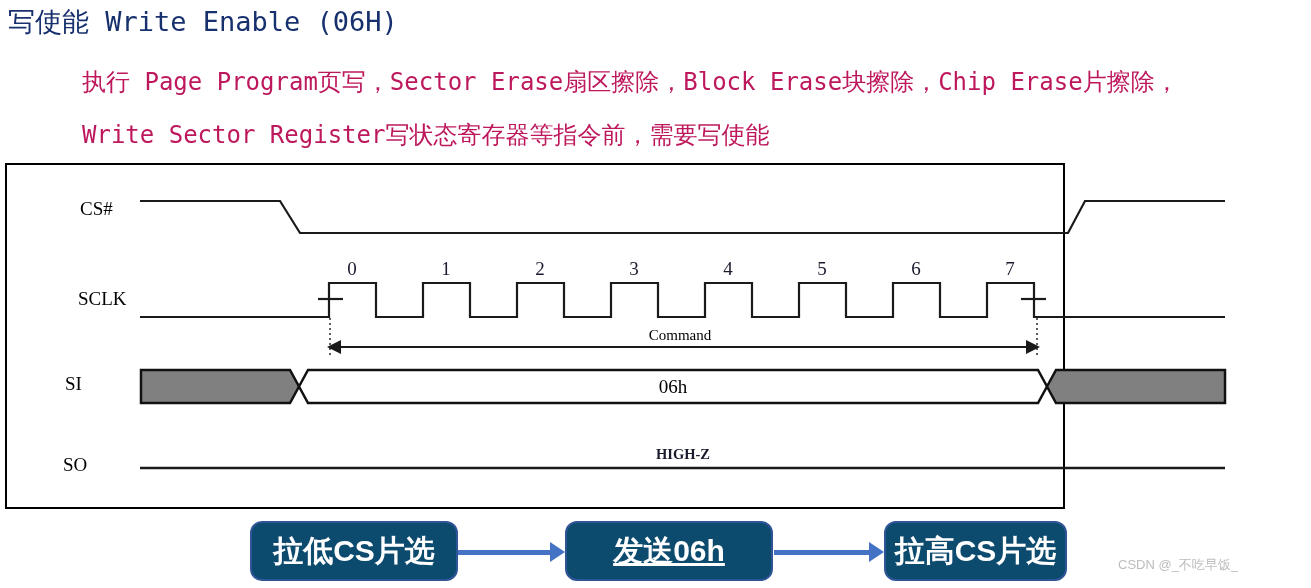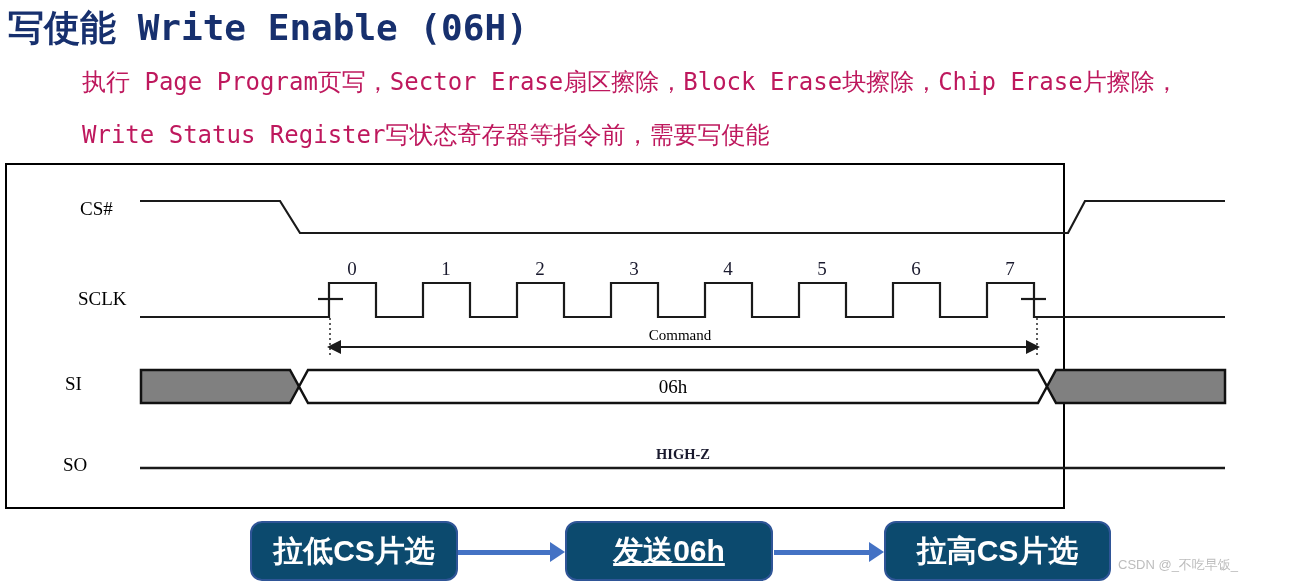--- a/index.html
+++ b/index.html
@@ -2,21 +2,21 @@
 <html><head>
 <meta charset="utf-8">
 <style>
   * { margin: 0; padding: 0; box-sizing: border-box; }
   html, body { width: 1311px; height: 588px; background: #ffffff; overflow: hidden; }
   body { position: relative; font-family: "Liberation Sans", sans-serif; }
 
   .page-title {
     position: absolute; left: 8px; top: 4px;
     font-family: "DejaVu Sans Mono", monospace;
-    font-size: 36px; font-weight: bold; color: #17306e;
+    font-size: 27px; font-weight: normal; color: #17306e;
     letter-spacing: 0px; white-space: nowrap;
   }
   .para-line {
     position: absolute; left: 82px;
     font-family: "DejaVu Sans Mono", monospace;
     font-size: 24px; color: #be185d; white-space: nowrap;
   }
   .para-line.l1 { top: 66px; }
   .para-line.l2 { top: 119px; }
 
@@ -42,21 +42,21 @@
 
   .flow-step {
     position: absolute; top: 521px; height: 60px;
     background: #0c4a6e; border: 2.5px solid #2f5597; border-radius: 12px;
     display: flex; align-items: center; justify-content: center;
     color: #ffffff; font-size: 30px; font-weight: bold;
     font-family: "Liberation Sans", sans-serif; white-space: nowrap;
   }
   .flow-step.s1 { left: 250px; width: 208px; }
   .flow-step.s2 { left: 565px; width: 208px; text-decoration: underline; }
-  .flow-step.s3 { left: 884px; width: 227px; }
+  .flow-step.s3 { left: 884px; width: 183px; }
 
   .flow-arrow { position: absolute; top: 542px; height: 20px; }
   .flow-arrow .shaft { position: absolute; left: 0; top: 7.5px; height: 5px; background: #4472c4; }
   .flow-arrow .head {
     position: absolute; right: 0; top: 0; width: 0; height: 0;
     border-left: 15px solid #4472c4;
     border-top: 10px solid transparent;
     border-bottom: 10px solid transparent;
   }
   .flow-arrow.a1 { left: 458px; width: 107px; }
@@ -68,21 +68,21 @@
     position: absolute; left: 1118px; top: 556px;
     font-size: 13px; color: #bdbdbd;
     font-family: "Liberation Sans", sans-serif; white-space: nowrap;
   }
 </style>
 </head>
 <body>
 
 <div class="page-title">写使能 Write Enable (06H)</div>
 <div class="para-line l1">执行 Page Program页写，Sector Erase扇区擦除，Block Erase块擦除，Chip Erase片擦除，</div>
-<div class="para-line l2">Write Status Register写状态寄存器等指令前，需要写使能</div>
+<div class="para-line l2">Write Sector Register写状态寄存器等指令前，需要写使能</div>
 
 <div class="diagram-box">
   <svg width="1298" height="342" viewBox="0 0 1298 342">
 
     <text class="sig-label" x="73" y="50">CS#</text>
     <path class="wave" d="M133 36 H273 L293 68 H1061 L1078 36 H1218"></path>
 
     <text class="clk-num" x="345" y="110">0</text>
     <text class="clk-num" x="439" y="110">1</text>
     <text class="clk-num" x="533" y="110">2</text>

